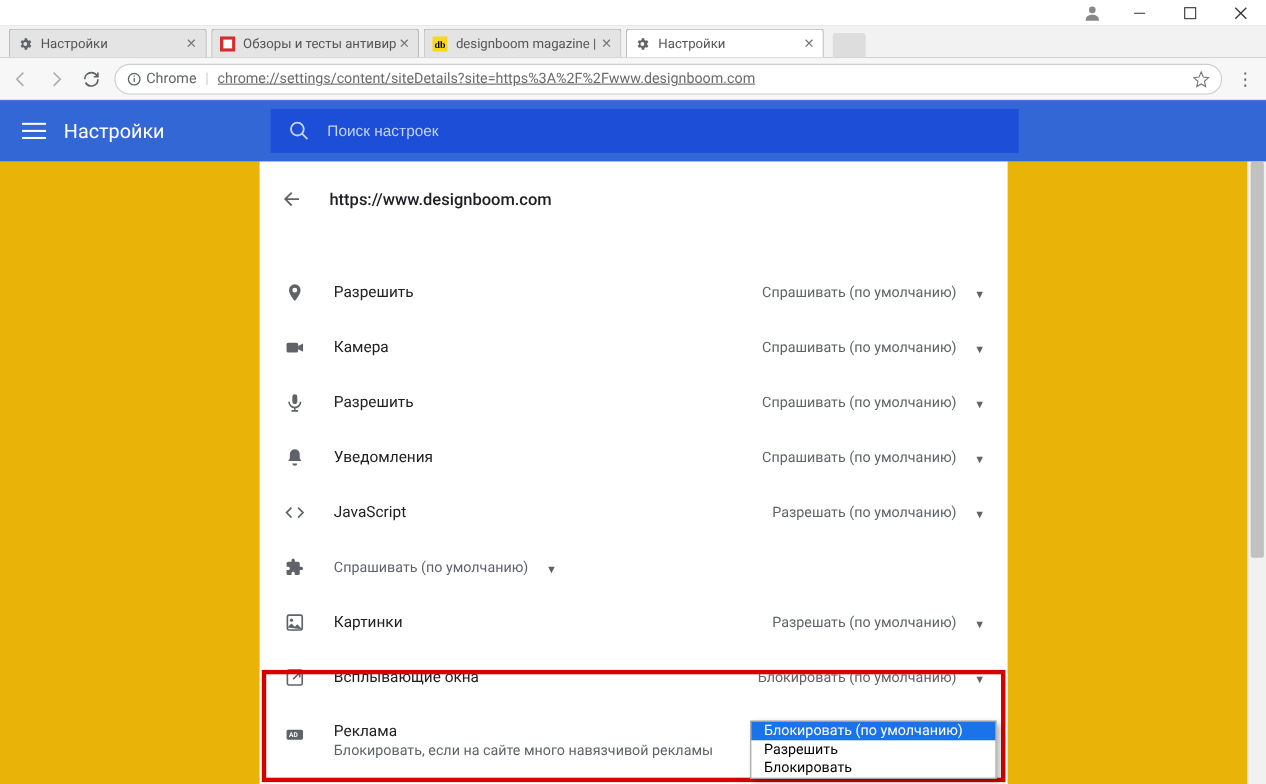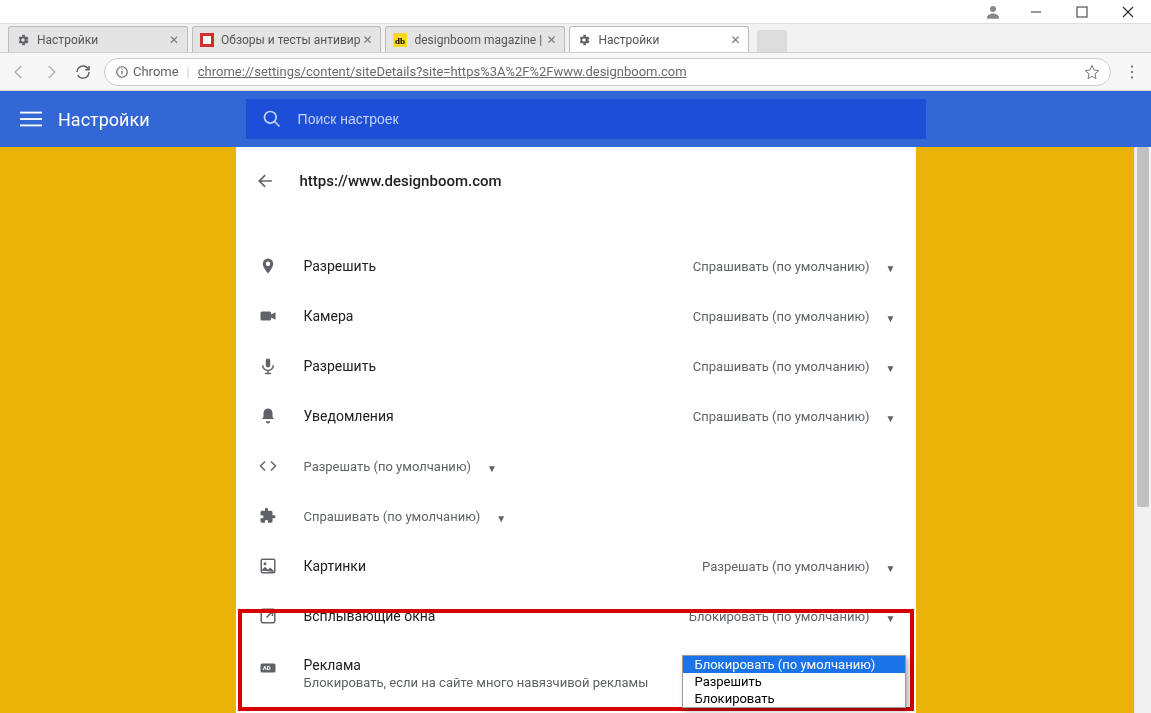--- a/index.html
+++ b/index.html
@@ -267,20 +267,23 @@
           <span class="caret">▼</span>
         </div>
     </div>
 
     <div class="perm-row">
       <span class="perm-icon">
           <svg width="18" height="18" viewBox="0 0 24 24" fill="none" stroke="#5f6368" stroke-width="2">
             <path d="M8 6l-6 6 6 6M16 6l6 6-6 6"></path>
           </svg>
         </span>
+      <div class="perm-body">
+          <div class="perm-label">JavaScript</div>
+        </div>
       <div class="perm-select">
           <span>Разрешать (по умолчанию)</span>
           <span class="caret">▼</span>
         </div>
     </div>
 
     <div class="perm-row">
       <span class="perm-icon">
           <svg width="18" height="18" viewBox="0 0 24 24" fill="#5f6368">
             <path d="M20 11h-2V7a2 2 0 00-2-2h-4V3a2 2 0 00-4 0v2H4a2 2 0 00-2 2v4h2a2 2 0 010 4H2v4a2 2 0 002 2h4v-2a2 2 0 014 0v2h4a2 2 0 002-2v-4h2a2 2 0 000-4z"></path>

